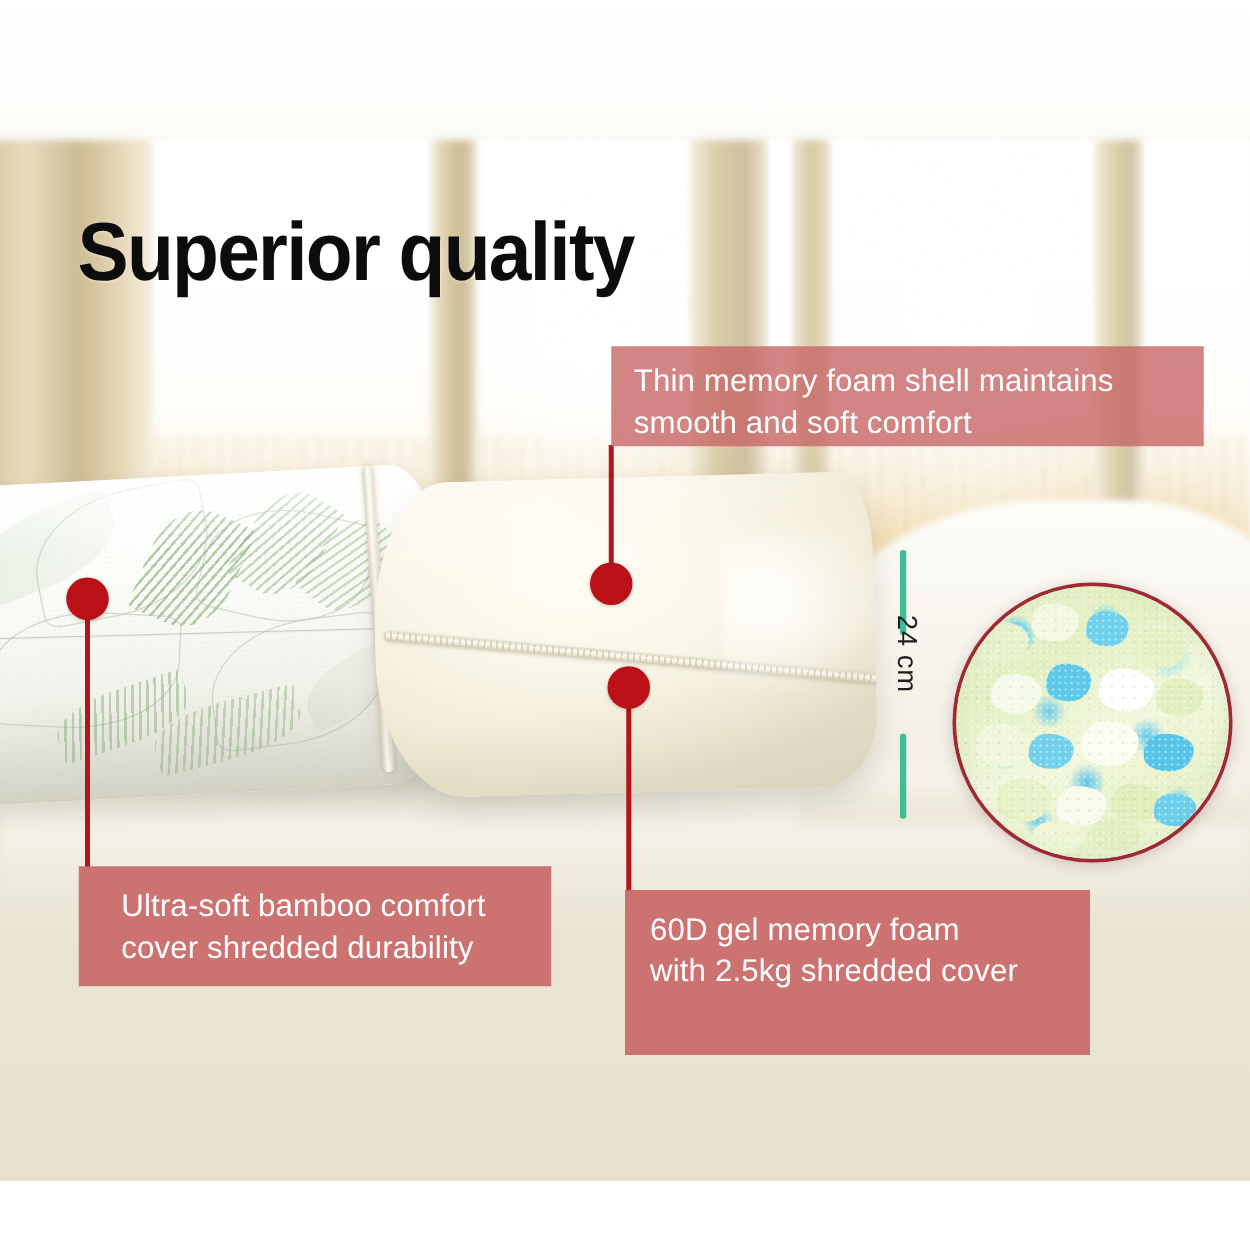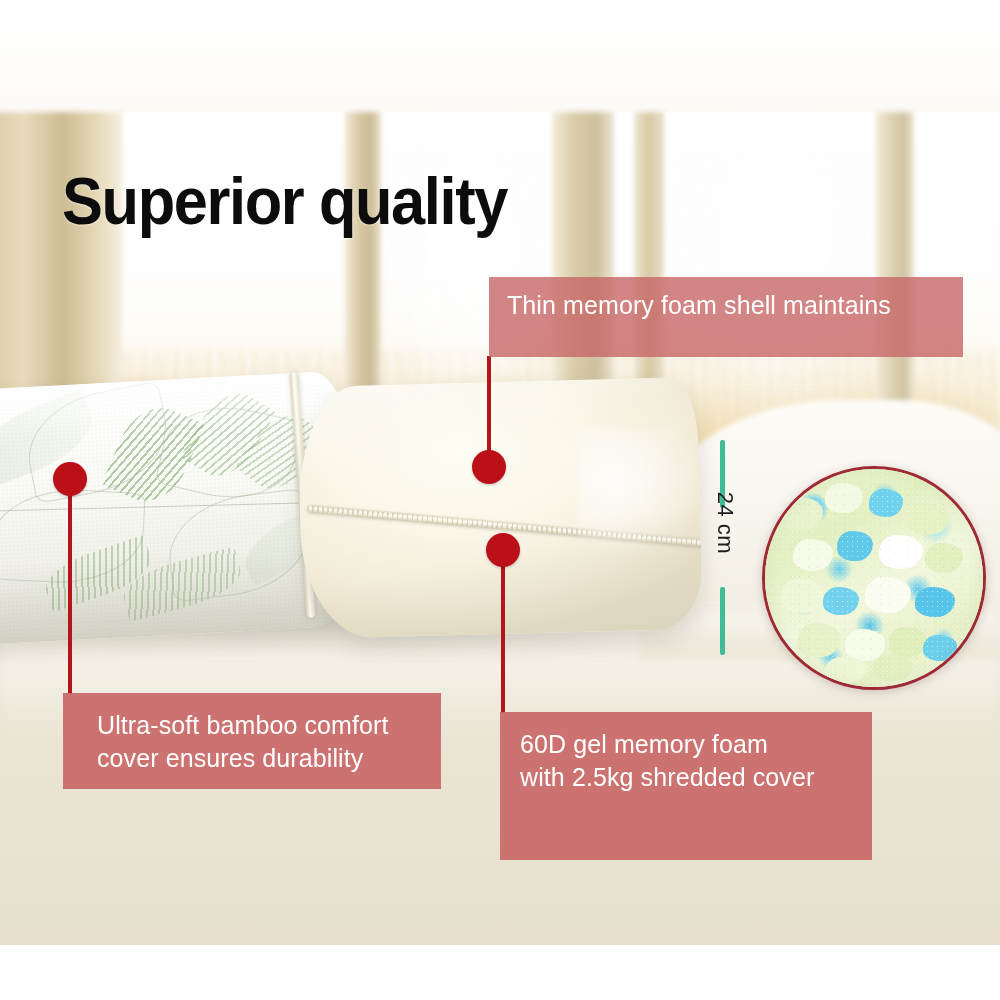--- a/index.html
+++ b/index.html
@@ -357,21 +357,21 @@
   }
   #callout-bamboo-cover {
     left: 63px; top: 693px;
     width: 378px; height: 96px;
     padding: 16px 0 0 34px;
     font-size: 25px;
     background: rgba(201,105,105,.93);
   }
   #callout-gel-foam {
     left: 500px; top: 712px;
-    width: 372px; height: 148px;
+    width: 372px; height: 132px;
     padding: 16px 0 0 20px;
     font-size: 25px;
     background: rgba(201,105,105,.93);
   }
 
   
   .leader {
     position: absolute;
     width: 4px;
     background: #b4141c;
@@ -493,25 +493,26 @@
   <div class="leader" id="leader-foam-shell"></div>
   <div class="leader" id="leader-bamboo-cover"></div>
   <div class="leader" id="leader-gel-foam"></div>
 
   <div class="dot" id="dot-foam-shell"></div>
   <div class="dot" id="dot-bamboo-cover"></div>
   <div class="dot" id="dot-gel-foam"></div>
 
   <div class="callout" id="callout-foam-shell">
     <span class="ln">Thin memory foam shell maintains</span>
+    <span class="ln">smooth and soft comfort</span>
   </div>
 
   <div class="callout" id="callout-bamboo-cover">
     <span class="ln">Ultra-soft bamboo comfort</span>
-    <span class="ln">cover ensures durability</span>
+    <span class="ln">cover shredded durability</span>
   </div>
 
   <div class="callout" id="callout-gel-foam">
     <span class="ln">60D gel memory foam</span>
     <span class="ln">with 2.5kg shredded cover</span>
   </div>
 
   <div class="bottom-strip"></div>
 </div>
 

